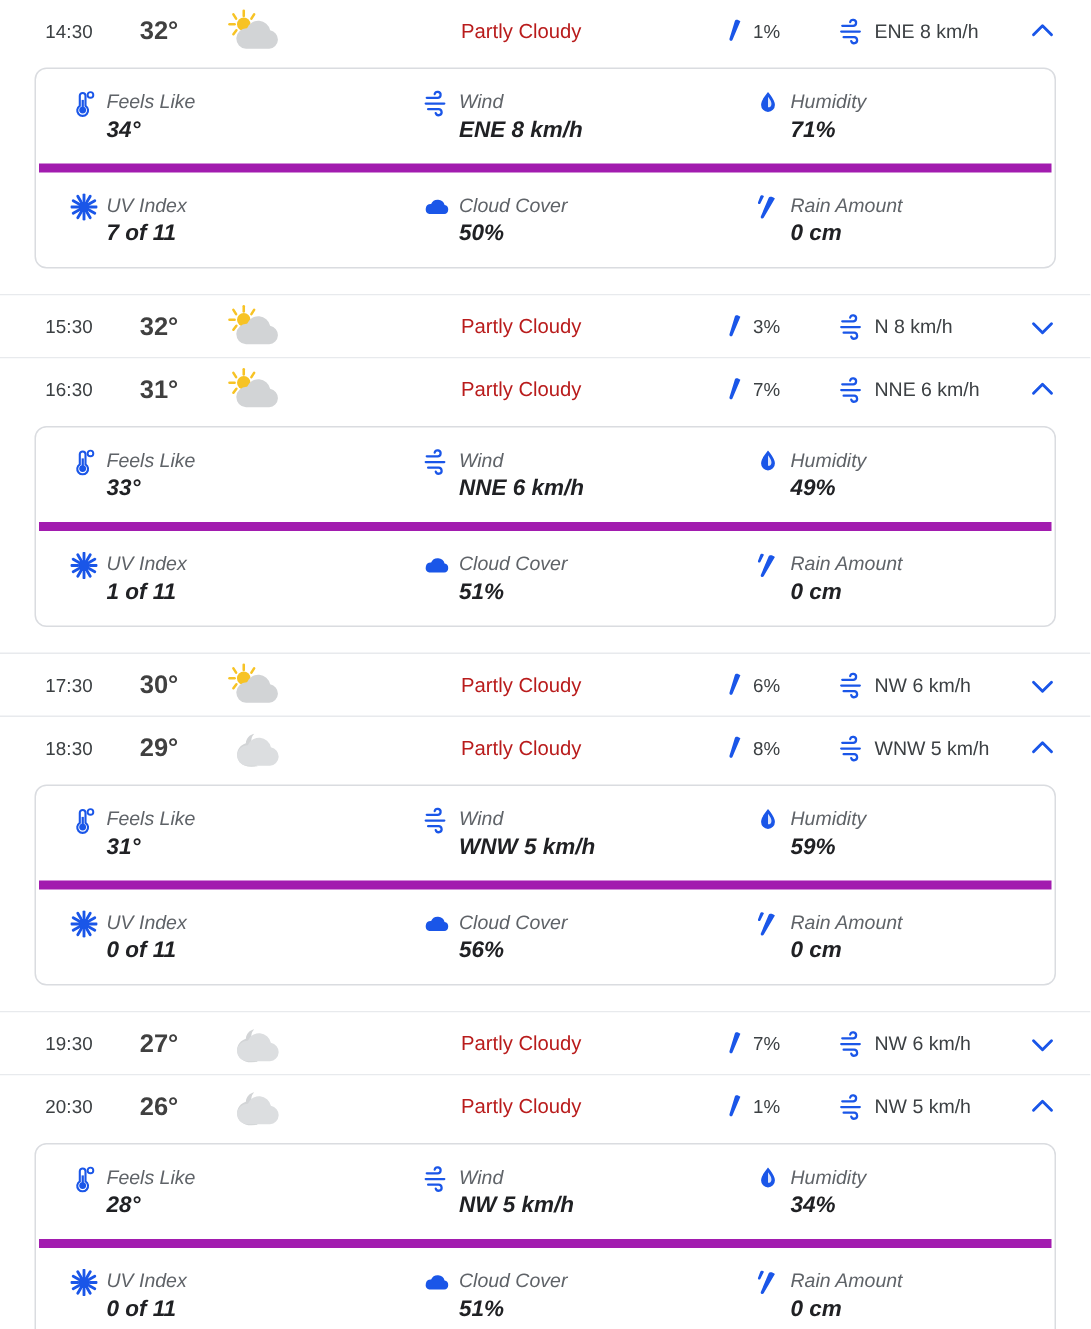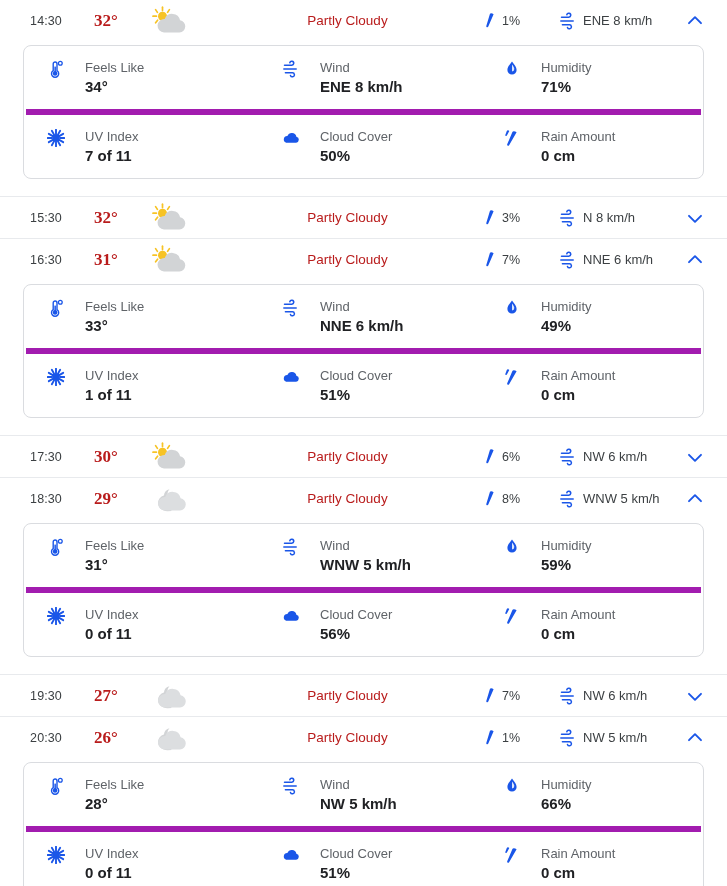--- a/index.html
+++ b/index.html
@@ -39,23 +39,22 @@
     width: 52px;
     font-size: 12.5px;
     color: #3c4043;
     letter-spacing: .1px;
     flex: 0 0 auto;
   }
   .col-temp {
     width: 68px;
     font-size: 17px;
     font-weight: bold;
-    color: #b91c1c;
+    color: #404040;
     flex: 0 0 auto;
-    font-family: Liberation Serif, serif;
   }
   .col-icon {
     width: 62px;
     flex: 0 0 auto;
     display: flex;
     align-items: center;
     justify-content: center;
   }
   .col-cond {
     flex: 1 1 auto;
@@ -102,22 +101,23 @@
   .details-row {
     display: flex;
     align-items: stretch;
     padding: 13px 0 12px 0;
   }
   .details-row + .details-row { border-top: 6px solid #a21caf; }
 
   .detail-cell {
     display: flex;
     align-items: flex-start;
-    gap: 20px;
+    gap: 6px;
     padding-left: 21px;
+    font-style: italic;
   }
   .detail-cell.c1 { width: 235px; }
   .detail-cell.c2 { width: 221px; }
   .detail-cell.c3 { flex: 1 1 auto; }
 
   .detail-ico {
     flex: 0 0 auto;
     width: 18px;
     height: 18px;
     display: flex;
@@ -756,21 +756,21 @@
           </div>
           <div class="detail-cell c3">
             <span class="detail-ico">
               <svg width="14" height="18" viewBox="0 0 14 18">
                 <path d="M7 1.4c2.7 3.4 4.6 6 4.6 8.5A4.6 4.6 0 0 1 7 14.6a4.6 4.6 0 0 1-4.6-4.7c0-2.5 1.9-5.1 4.6-8.5z" fill="#1a56e8"></path>
                 <path d="M7 4.5c1.4 1.9 2.3 3.3 2.3 4.6a2.3 2.3 0 0 1-2.3 2.4z" fill="#ffffff" opacity=".85"></path>
               </svg>
             </span>
             <span class="detail-txt">
               <span class="detail-label">Humidity</span>
-              <span class="detail-value">66%</span>
+              <span class="detail-value">34%</span>
             </span>
           </div>
         </div>
         <div class="details-row">
           <div class="detail-cell c1">
             <span class="detail-ico">
               <svg width="18" height="18" viewBox="0 0 18 18">
                 <g stroke="#1a56e8" stroke-width="1.9" stroke-linecap="round">
                   <line x1="13.20" y1="9.00" x2="17.30" y2="9.00"></line>
                   <line x1="12.64" y1="11.10" x2="16.19" y2="13.15"></line>

